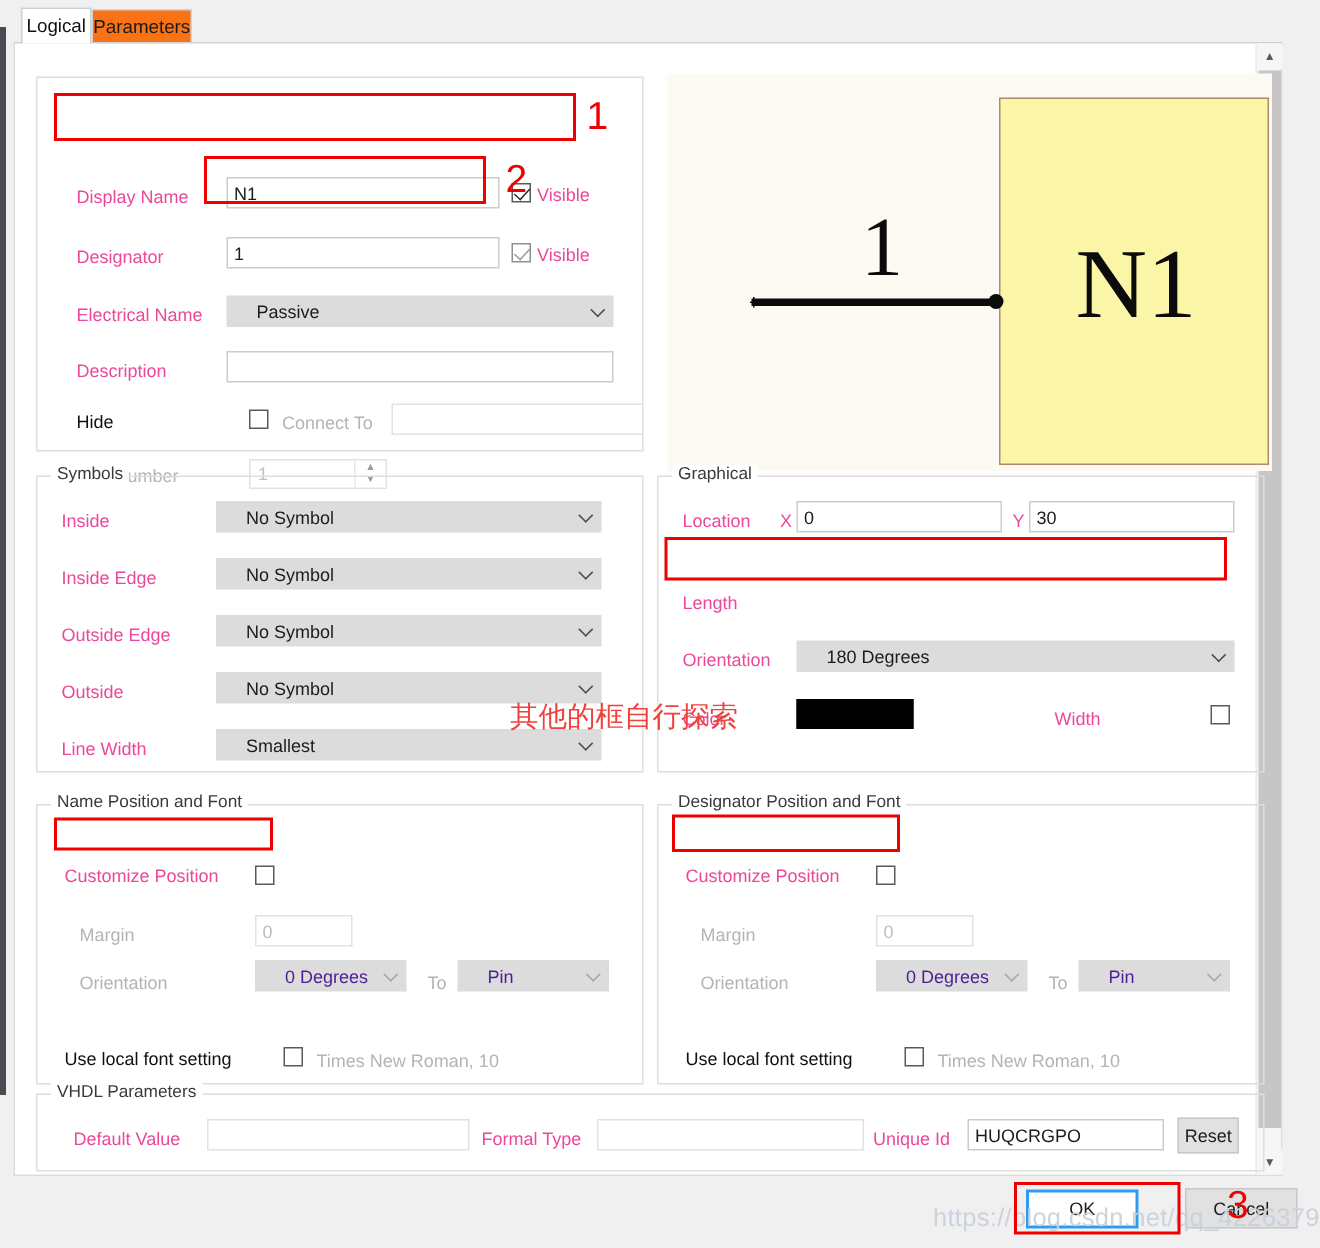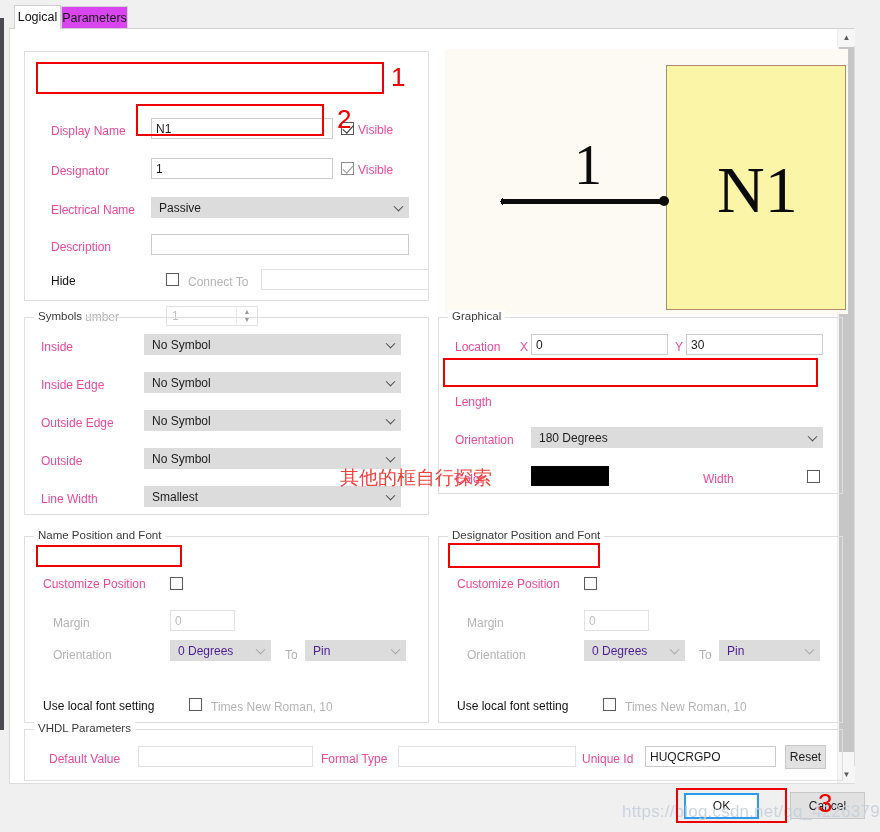--- a/index.html
+++ b/index.html
@@ -35,21 +35,21 @@
     line-height: 23px; text-align: center;
     border: 1px solid #d3d3d3; border-bottom: none;
     background: #efefef;
     cursor: default;
   }
   .tab.active {
     background: #ffffff; border-color: #d0d0d0; color: #111;
     height: 24px; top: 5px; z-index: 3;
   }
   #tab-logical { left: 9px; width: 47px; }
-  #tab-parameters { left: 56px; width: 67px; background:#d946ef; }
+  #tab-parameters { left: 56px; width: 67px; background:#f97316; }
 
   
   .panel {
     position: absolute; left: 9px; top: 28px;
     width: 846px; height: 756px;
     background: #ffffff;
     border: 1px solid #dcdcdc;
     border-top-color: #d0d0d0;
   }
   
@@ -104,21 +104,21 @@
   .txt.disabled { background:#fff; border-color:#e2e2e2; color:#bdbdbd; }
   .caret {
     display:inline-block; width:1px; height:13px; background:#222;
     margin-left:1px;
   }
   .combo {
     position: absolute;
     background: #dcdcdc;
     border: none;
     font-size: 12px; color: #1c1c1c;
-    padding: 0 8px;
+    padding: 0 20px;
     display: flex; align-items: center;
     cursor: default;
   }
   .combo.disabled { color:#4c1d95; background:#dcdcdc; }
   .combo .chev {
     position: absolute; right: 7px; top: 50%;
     width: 7px; height: 7px;
     border-right: 1px solid #4b4b4b; border-bottom: 1px solid #4b4b4b;
     transform: translateY(-70%) rotate(45deg);
   }
@@ -303,21 +303,21 @@
         <span class="chev"></span>
       </div>
 
       <div class="lbl" style="left:16px; top:174px;">Line Width</div>
       <div class="combo" style="left:119px; top:168px; width:257px; height:21px;">
         <span>Smallest</span>
         <span class="chev"></span>
       </div>
     </div>
 
-    <div class="group" style="left:428px; top:288px; width:405px; height:177px;">
+    <div class="group" style="left:428px; top:288px; width:405px; height:198px;">
       <div class="legend">Graphical</div>
 
       <div class="lbl" style="left:16px; top:22px;">Location</div>
       <div class="lbl" style="left:81px; top:22px;">X</div>
       <div class="txt" style="left:92px; top:16px; width:137px; height:21px;">0</div>
       <div class="lbl" style="left:236px; top:22px;">Y</div>
       <div class="txt" style="left:247px; top:16px; width:137px; height:21px;">30</div>
 
       <div class="lbl" style="left:16px; top:77px;">Length</div>
 

